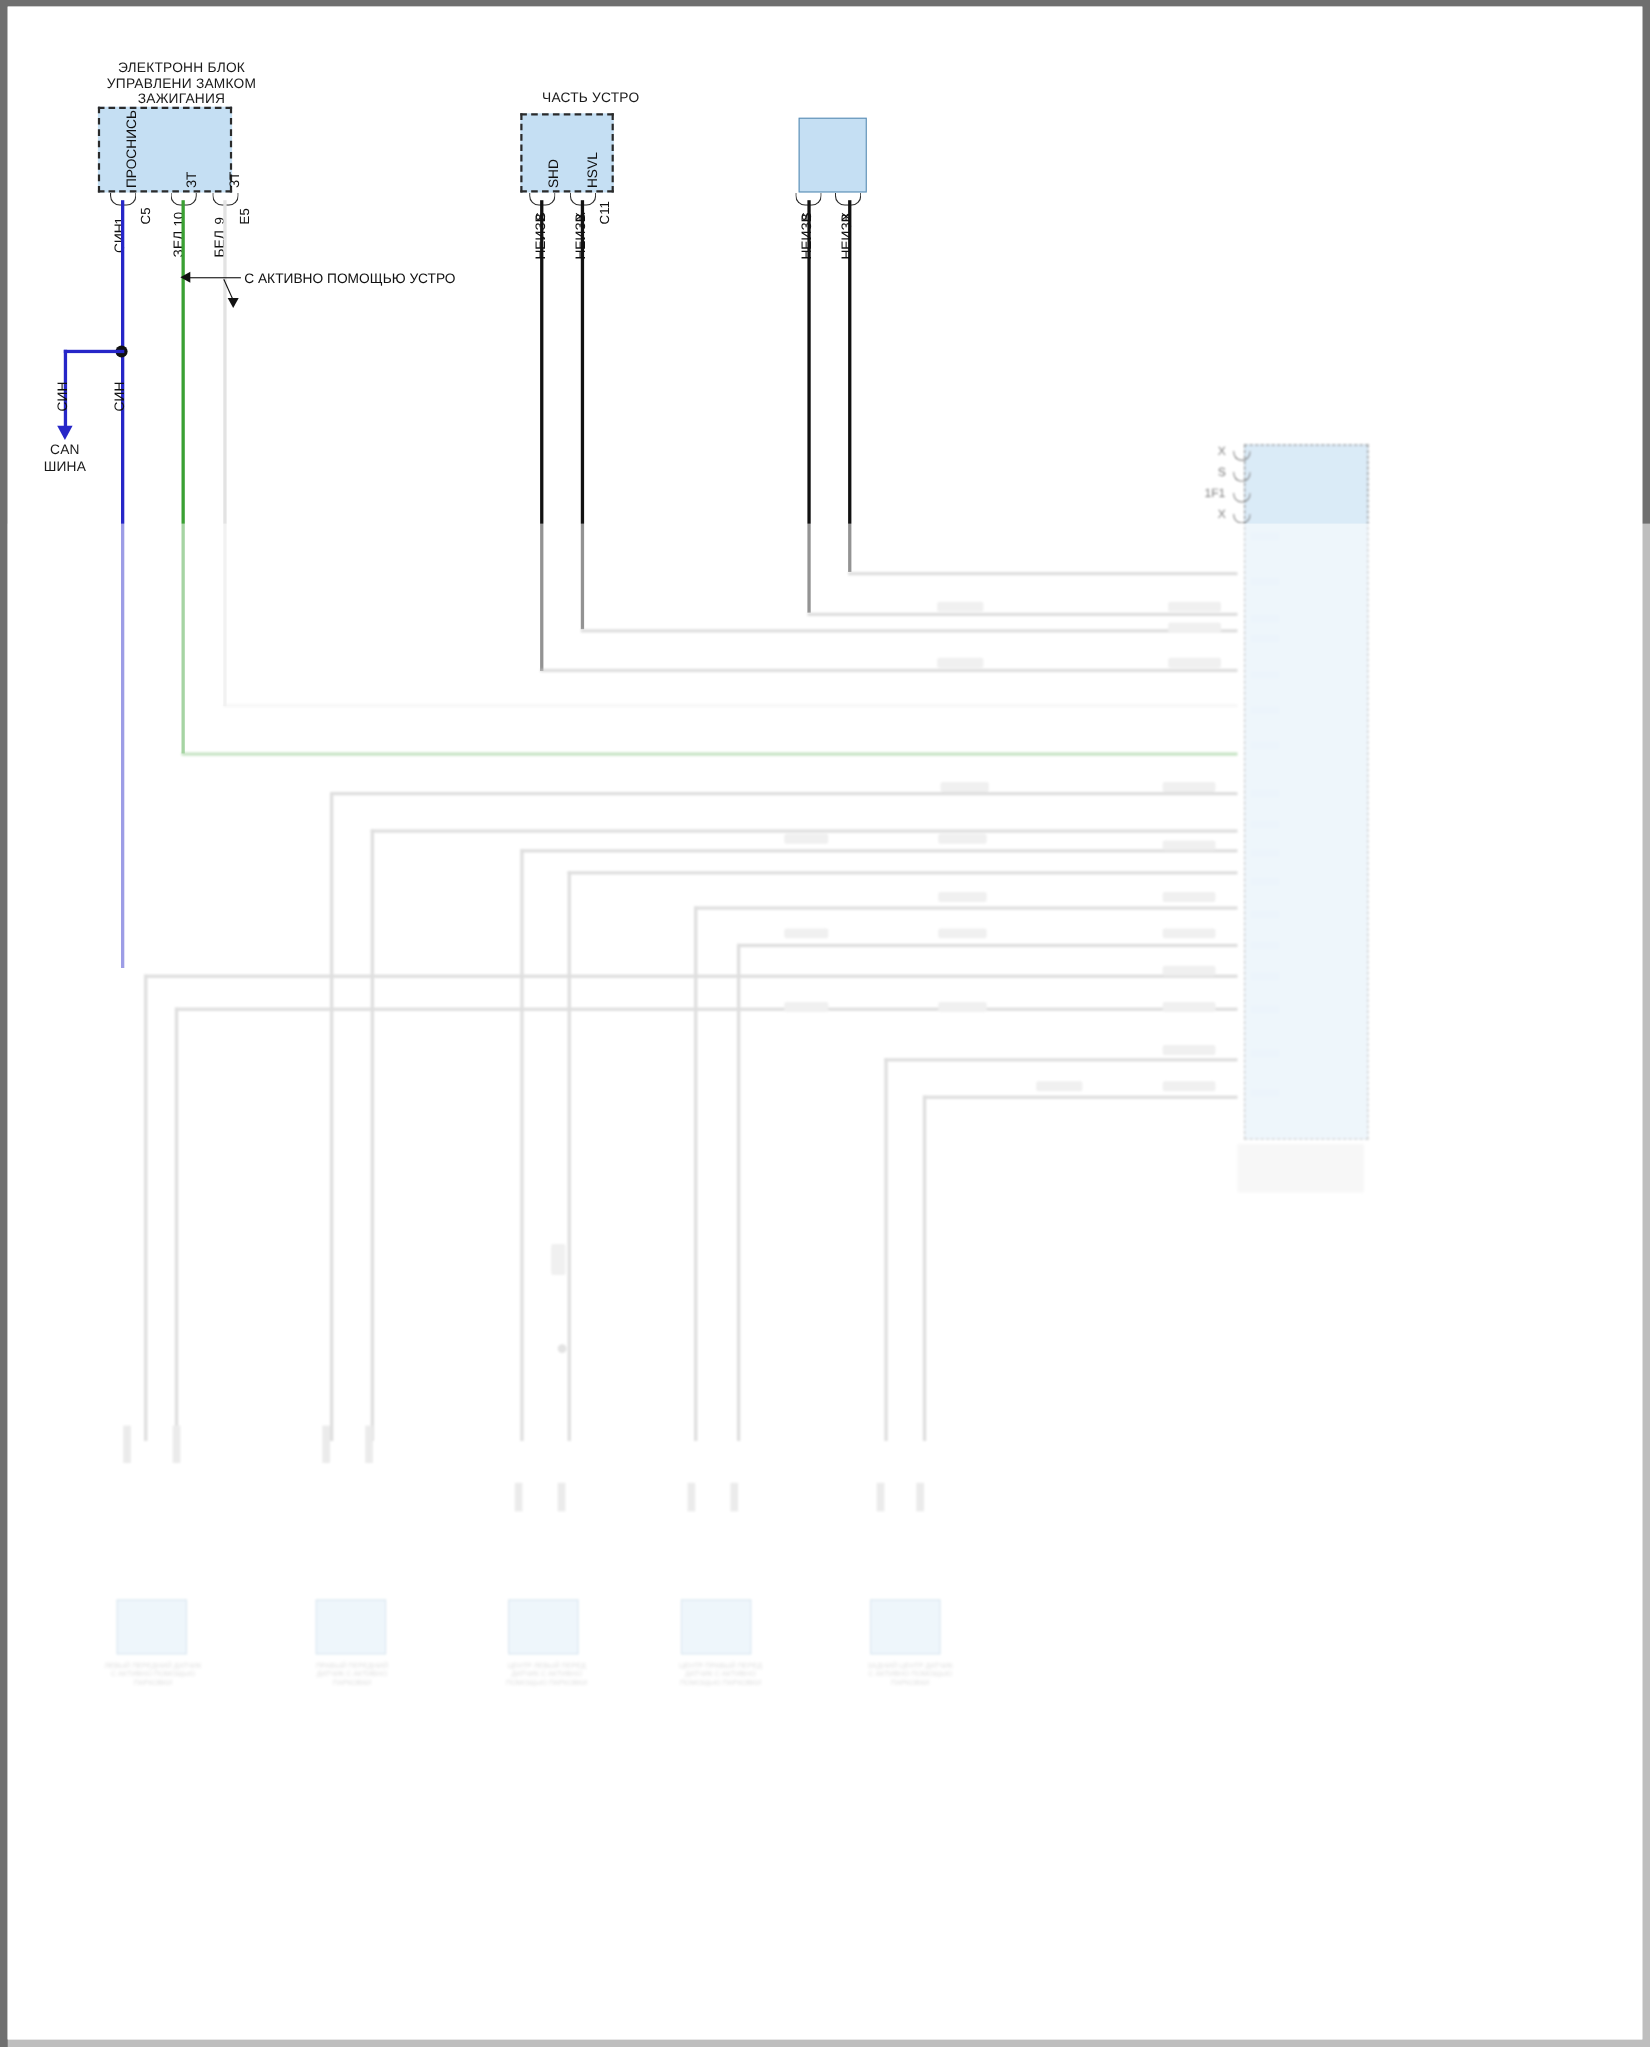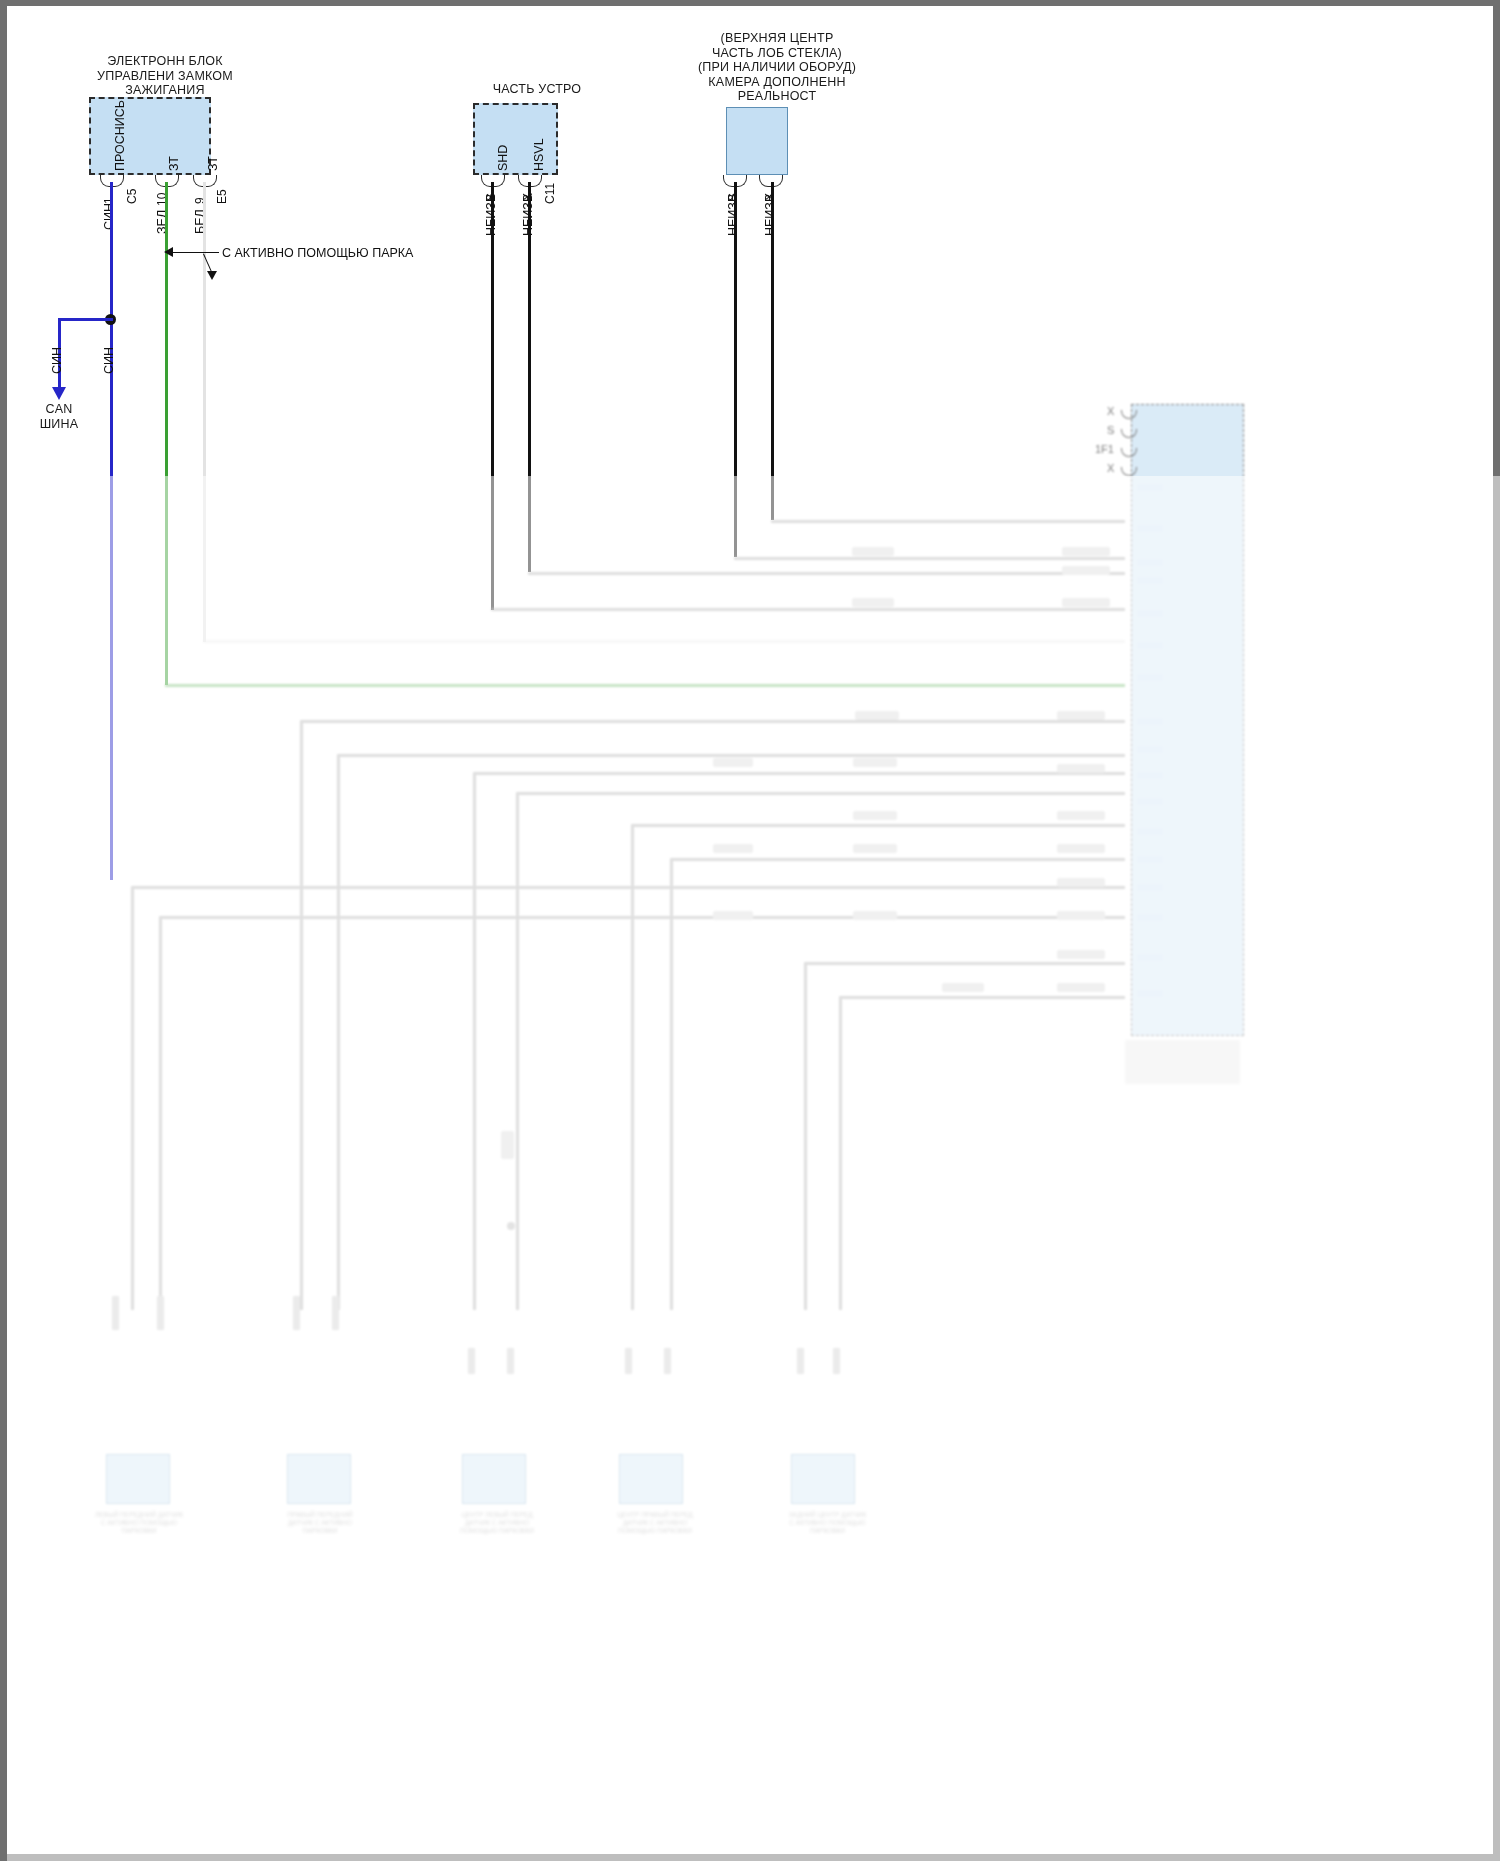--- a/index.html
+++ b/index.html
@@ -99,21 +99,21 @@
     <div class="wire h blue" style="left:51px;top:312px;width:55px;"></div>
     <div class="wire v blue" style="left:51px;top:312px;height:72px;"></div>
     <div class="arrowdn" style="left:45px;top:381px;"></div>
 
     <div class="vlabel" style="left:43px;top:368px;">СИН</div>
     <div class="vlabel" style="left:95px;top:368px;">СИН</div>
 
     <div class="mtitle" style="left:12px;top:396px;width:80px;">CAN
 ШИНА</div>
 
-    <div class="annot" style="left:215px;top:240px;">С АКТИВНО ПОМОЩЬЮ ПАРКА</div>
+    <div class="annot" style="left:215px;top:240px;">С АКТИВНО ПОМОЩЬЮ УСТРО</div>
     <div class="wire h black" style="left:160px;top:246px;width:52px;height:1.4px;background:#111;"></div>
     <div style="position:absolute;left:157px;top:241px;width:0;height:0;
                 border-top:5px solid transparent;border-bottom:5px solid transparent;
                 border-right:9px solid #111;"></div>
     <div class="wire" style="left:196px;top:248px;width:1.4px;height:22px;background:#111;
                 transform:rotate(-24deg);transform-origin:top left;"></div>
     <div style="position:absolute;left:200px;top:265px;width:0;height:0;
                 border-left:5px solid transparent;border-right:5px solid transparent;
                 border-top:9px solid #111;"></div>
 
@@ -130,25 +130,20 @@
     <div class="vlabel sm" style="left:477px;top:195px;">S</div>
     <div class="vlabel sm" style="left:514px;top:195px;">X</div>
     <div class="vlabel sm" style="left:536px;top:198px;">C11</div>
 
     <div class="vlabel" style="left:477px;top:230px;">НЕИЗВ</div>
     <div class="vlabel" style="left:514px;top:230px;">НЕИЗВ</div>
 
     <div class="wire v black" style="left:484px;top:176px;height:428px;"></div>
     <div class="wire v black" style="left:521px;top:176px;height:390px;"></div>
 
-    <div class="mtitle" style="left:650px;top:25px;width:240px;">(ВЕРХНЯЯ ЦЕНТР
-ЧАСТЬ ЛОБ СТЕКЛА)
-(ПРИ НАЛИЧИИ ОБОРУД)
-КАМЕРА ДОПОЛНЕНН
-РЕАЛЬНОСТ</div>
 
     <div class="module solid" style="left:719px;top:101px;width:62px;height:68px;"></div>
 
     <div class="pinbr" style="left:716px;top:169px;"></div>
     <div class="pinbr" style="left:752px;top:169px;"></div>
 
     <div class="vlabel sm" style="left:719px;top:195px;">S</div>
     <div class="vlabel sm" style="left:756px;top:195px;">X</div>
 
     <div class="vlabel" style="left:719px;top:230px;">НЕИЗВ</div>

